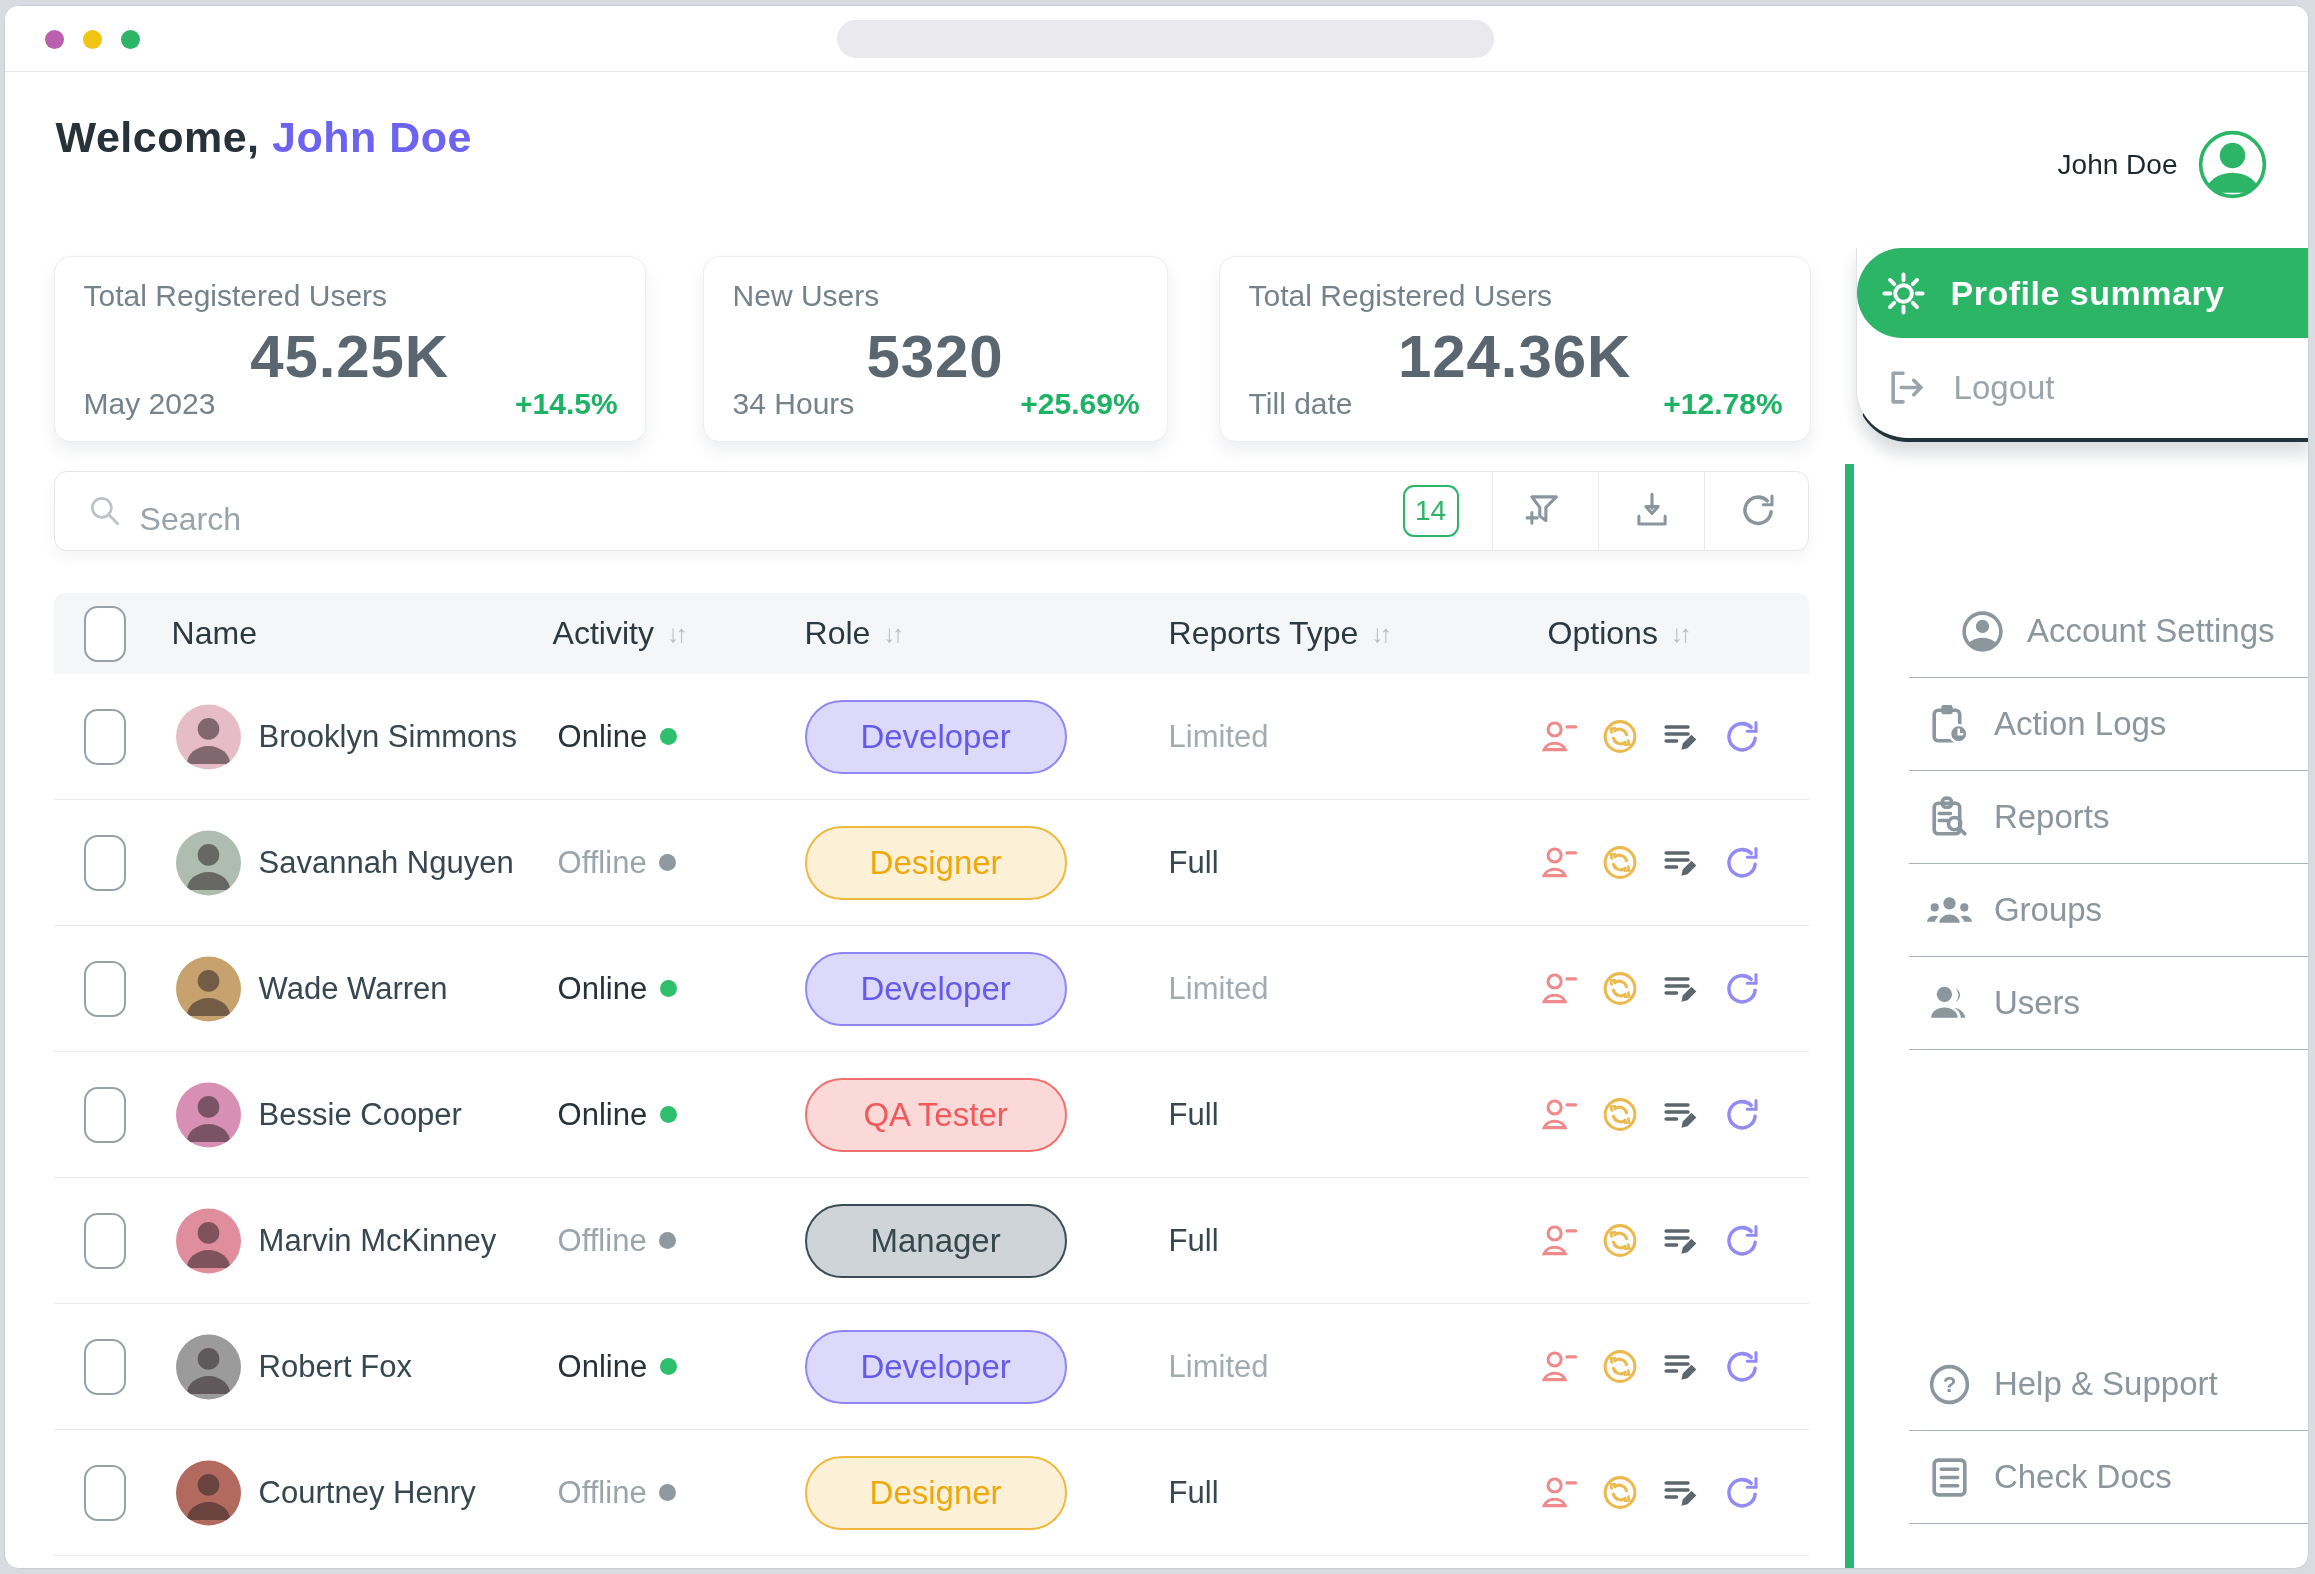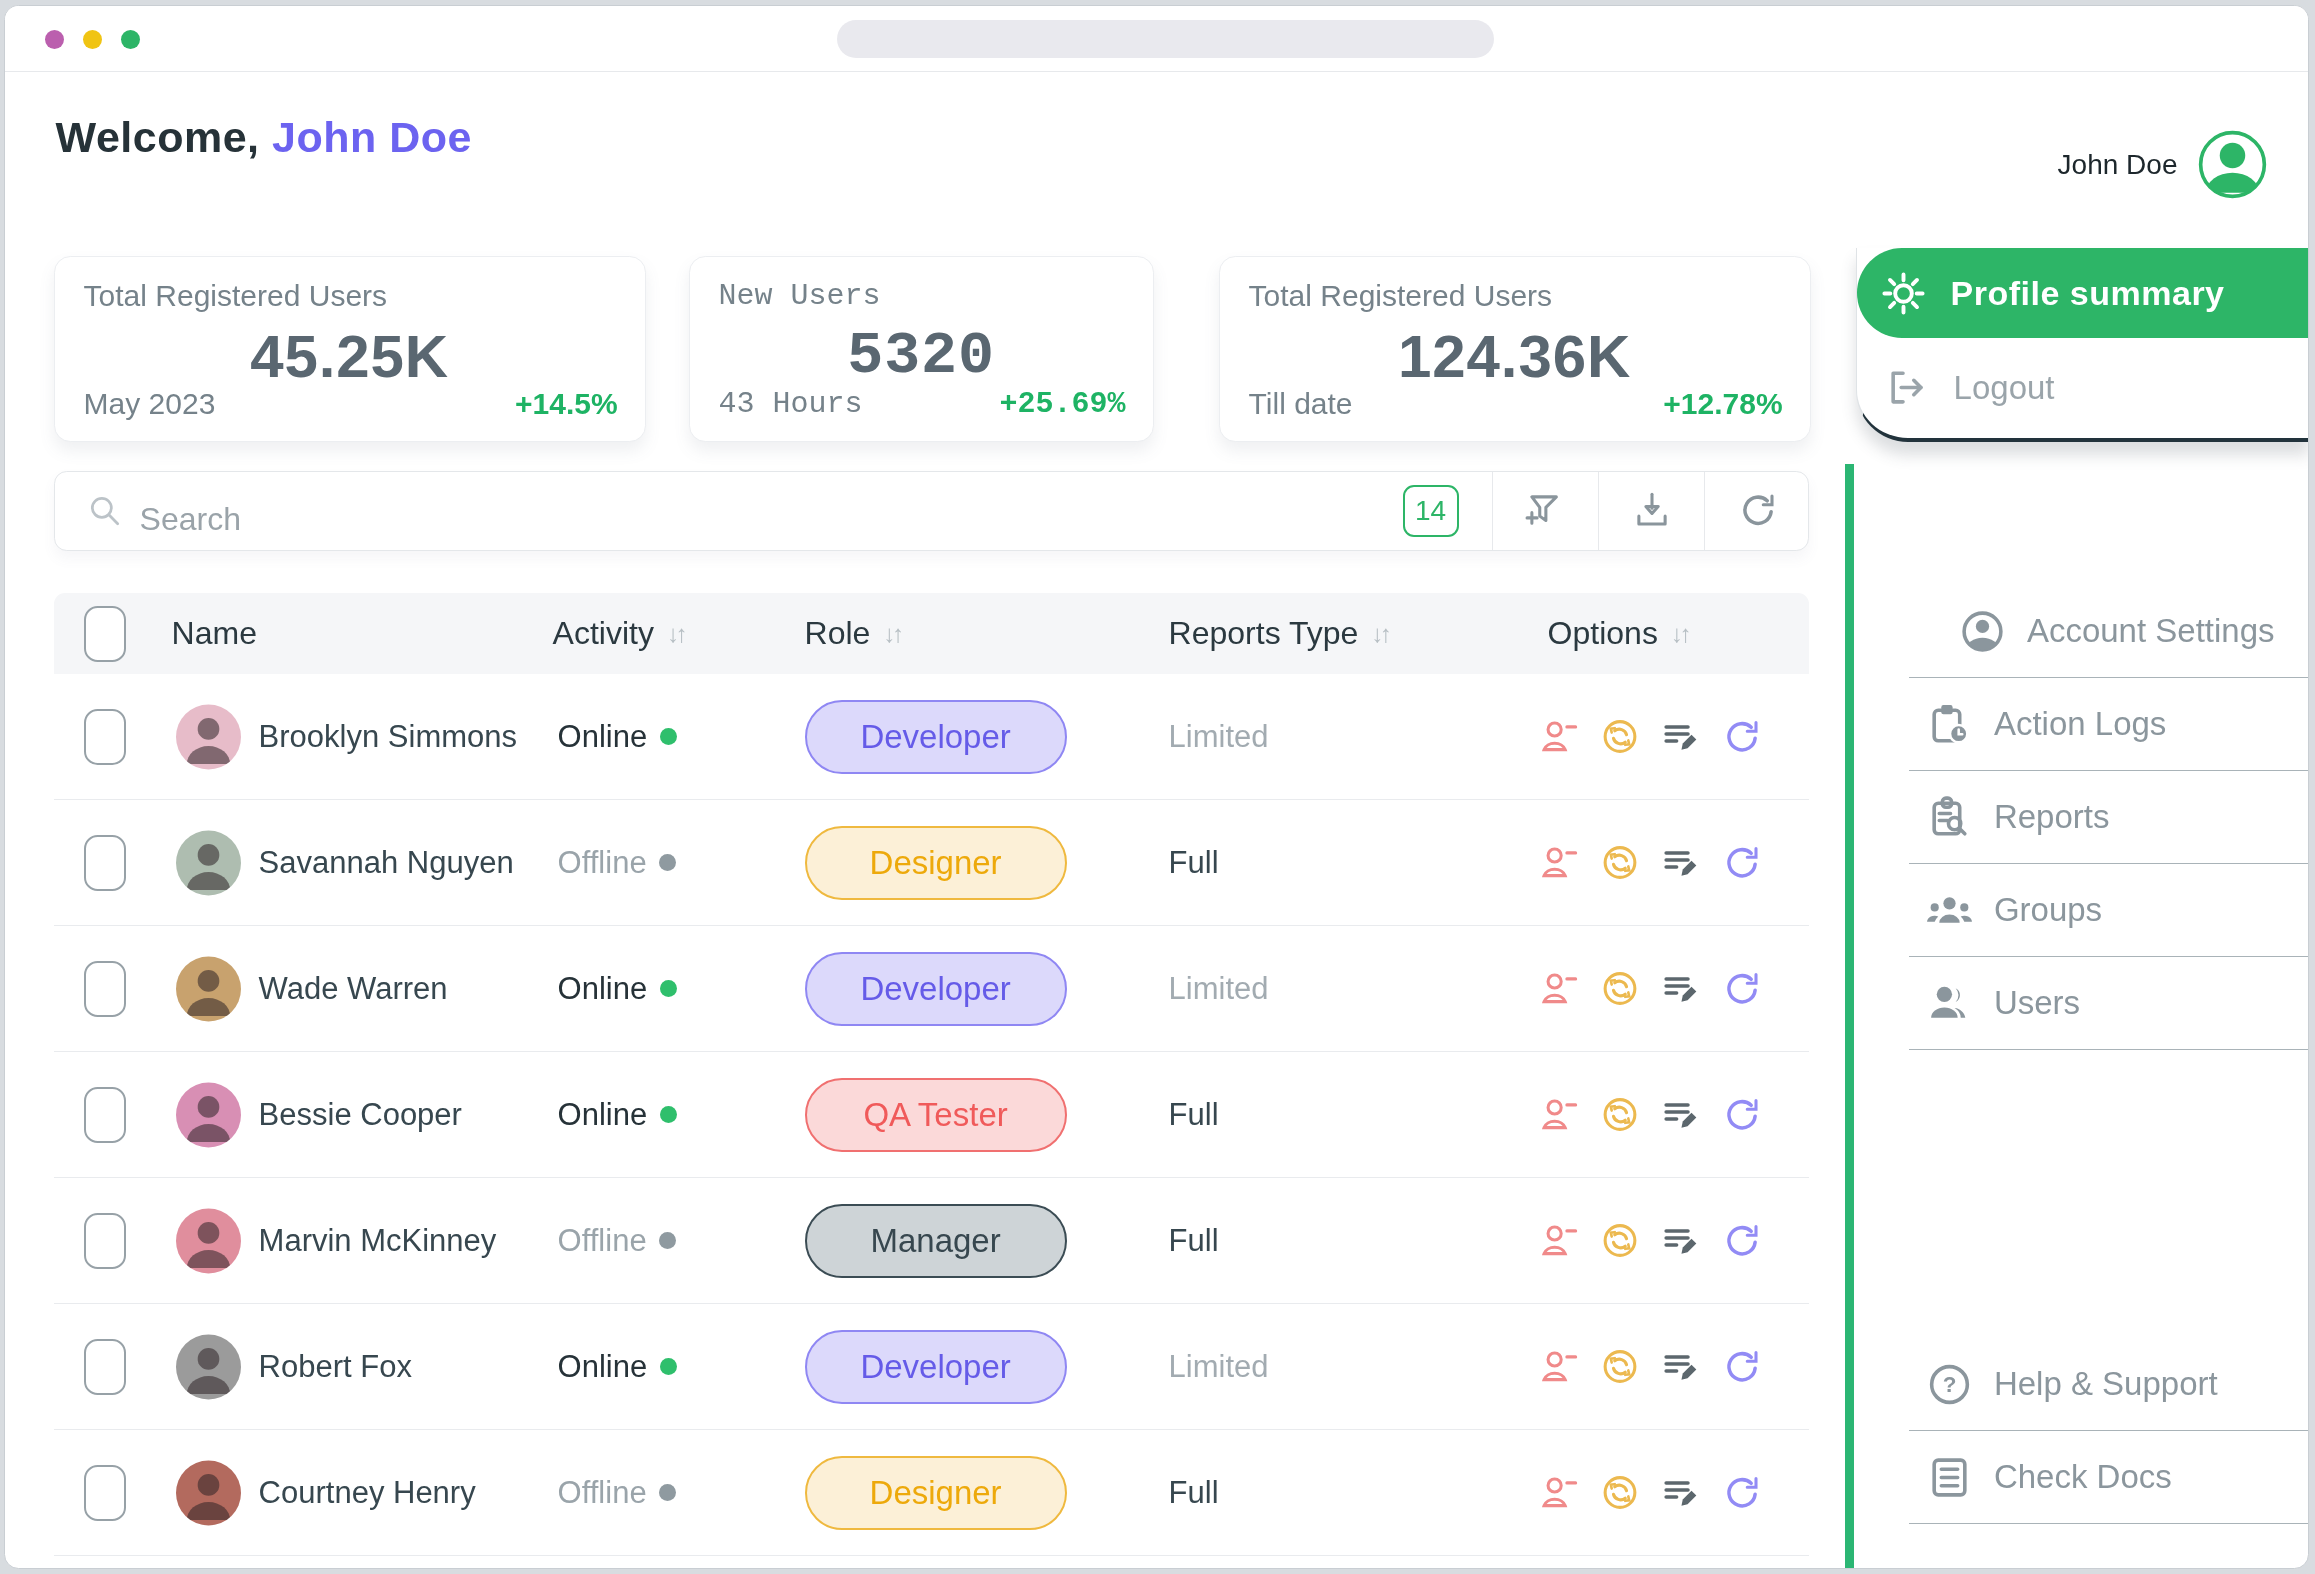--- a/index.html
+++ b/index.html
@@ -15,21 +15,21 @@
   .addrpill{position:absolute;left:832px;top:13.6px;width:657px;height:38px;border-radius:19px;background:#e9e9ee;}
   
   .welcome{position:absolute;left:51px;top:107px;font-size:43px;font-weight:bold;color:#263238;letter-spacing:0.5px;}
   .welcome .accent{color:#6c63f0;}
   .userchip{position:absolute;left:2053px;top:123px;height:71px;display:flex;align-items:center;gap:20px;}
   .userchip .uname{font-size:28px;color:#1d272c;}
   
   .card{position:absolute;top:250px;height:186px;background:#fff;border:1.8px solid #eceef1;border-radius:16.3px;
         box-sizing:border-box;box-shadow:0 9px 16.3px rgba(100,110,130,.10);}
   .card1{left:49px;width:592px;}
-  .card2{left:684px;width:465px;font-family:Liberation Mono, monospace;}
+  .card2{left:698px;width:465px;}
   .card3{left:1214px;width:592px;}
   .card .clabel{position:absolute;left:29px;top:22px;font-size:30px;color:#75828a;}
   .card .cvalue{position:absolute;left:0;right:0;top:65px;text-align:center;font-size:60px;font-weight:bold;color:#5a6771;letter-spacing:0.9px;}
   .card .cperiod{position:absolute;left:29px;bottom:20px;font-size:30px;color:#75828a;}
   .card .cchange{position:absolute;right:27px;bottom:20px;font-size:30px;font-weight:bold;color:#1eb364;}
   
   .searchbar{position:absolute;left:49px;top:465px;width:1755px;height:80px;background:#fff;border:1.8px solid #e4e7ea;
              border-radius:12.7px;box-sizing:border-box;box-shadow:0 7.2px 12.7px rgba(100,110,130,.06);}
   .searchbar input{position:absolute;left:83px;top:8px;height:76px;width:1176px;border:0;outline:none;
                    font-family:Liberation Sans, sans-serif;font-size:32px;color:#394149;background:transparent;}
@@ -122,21 +122,21 @@
 
   <div class="card card1">
     <div class="clabel">Total Registered Users</div>
     <div class="cvalue">45.25K</div>
     <div class="cperiod">May 2023</div>
     <div class="cchange">+14.5%</div>
   </div>
   <div class="card card2">
     <div class="clabel">New Users</div>
     <div class="cvalue">5320</div>
-    <div class="cperiod">43 Hours</div>
+    <div class="cperiod">34 Hours</div>
     <div class="cchange">+25.69%</div>
   </div>
   <div class="card card3">
     <div class="clabel">Total Registered Users</div>
     <div class="cvalue">124.36K</div>
     <div class="cperiod">Till date</div>
     <div class="cchange">+12.78%</div>
   </div>
 
   <div class="searchbar">

